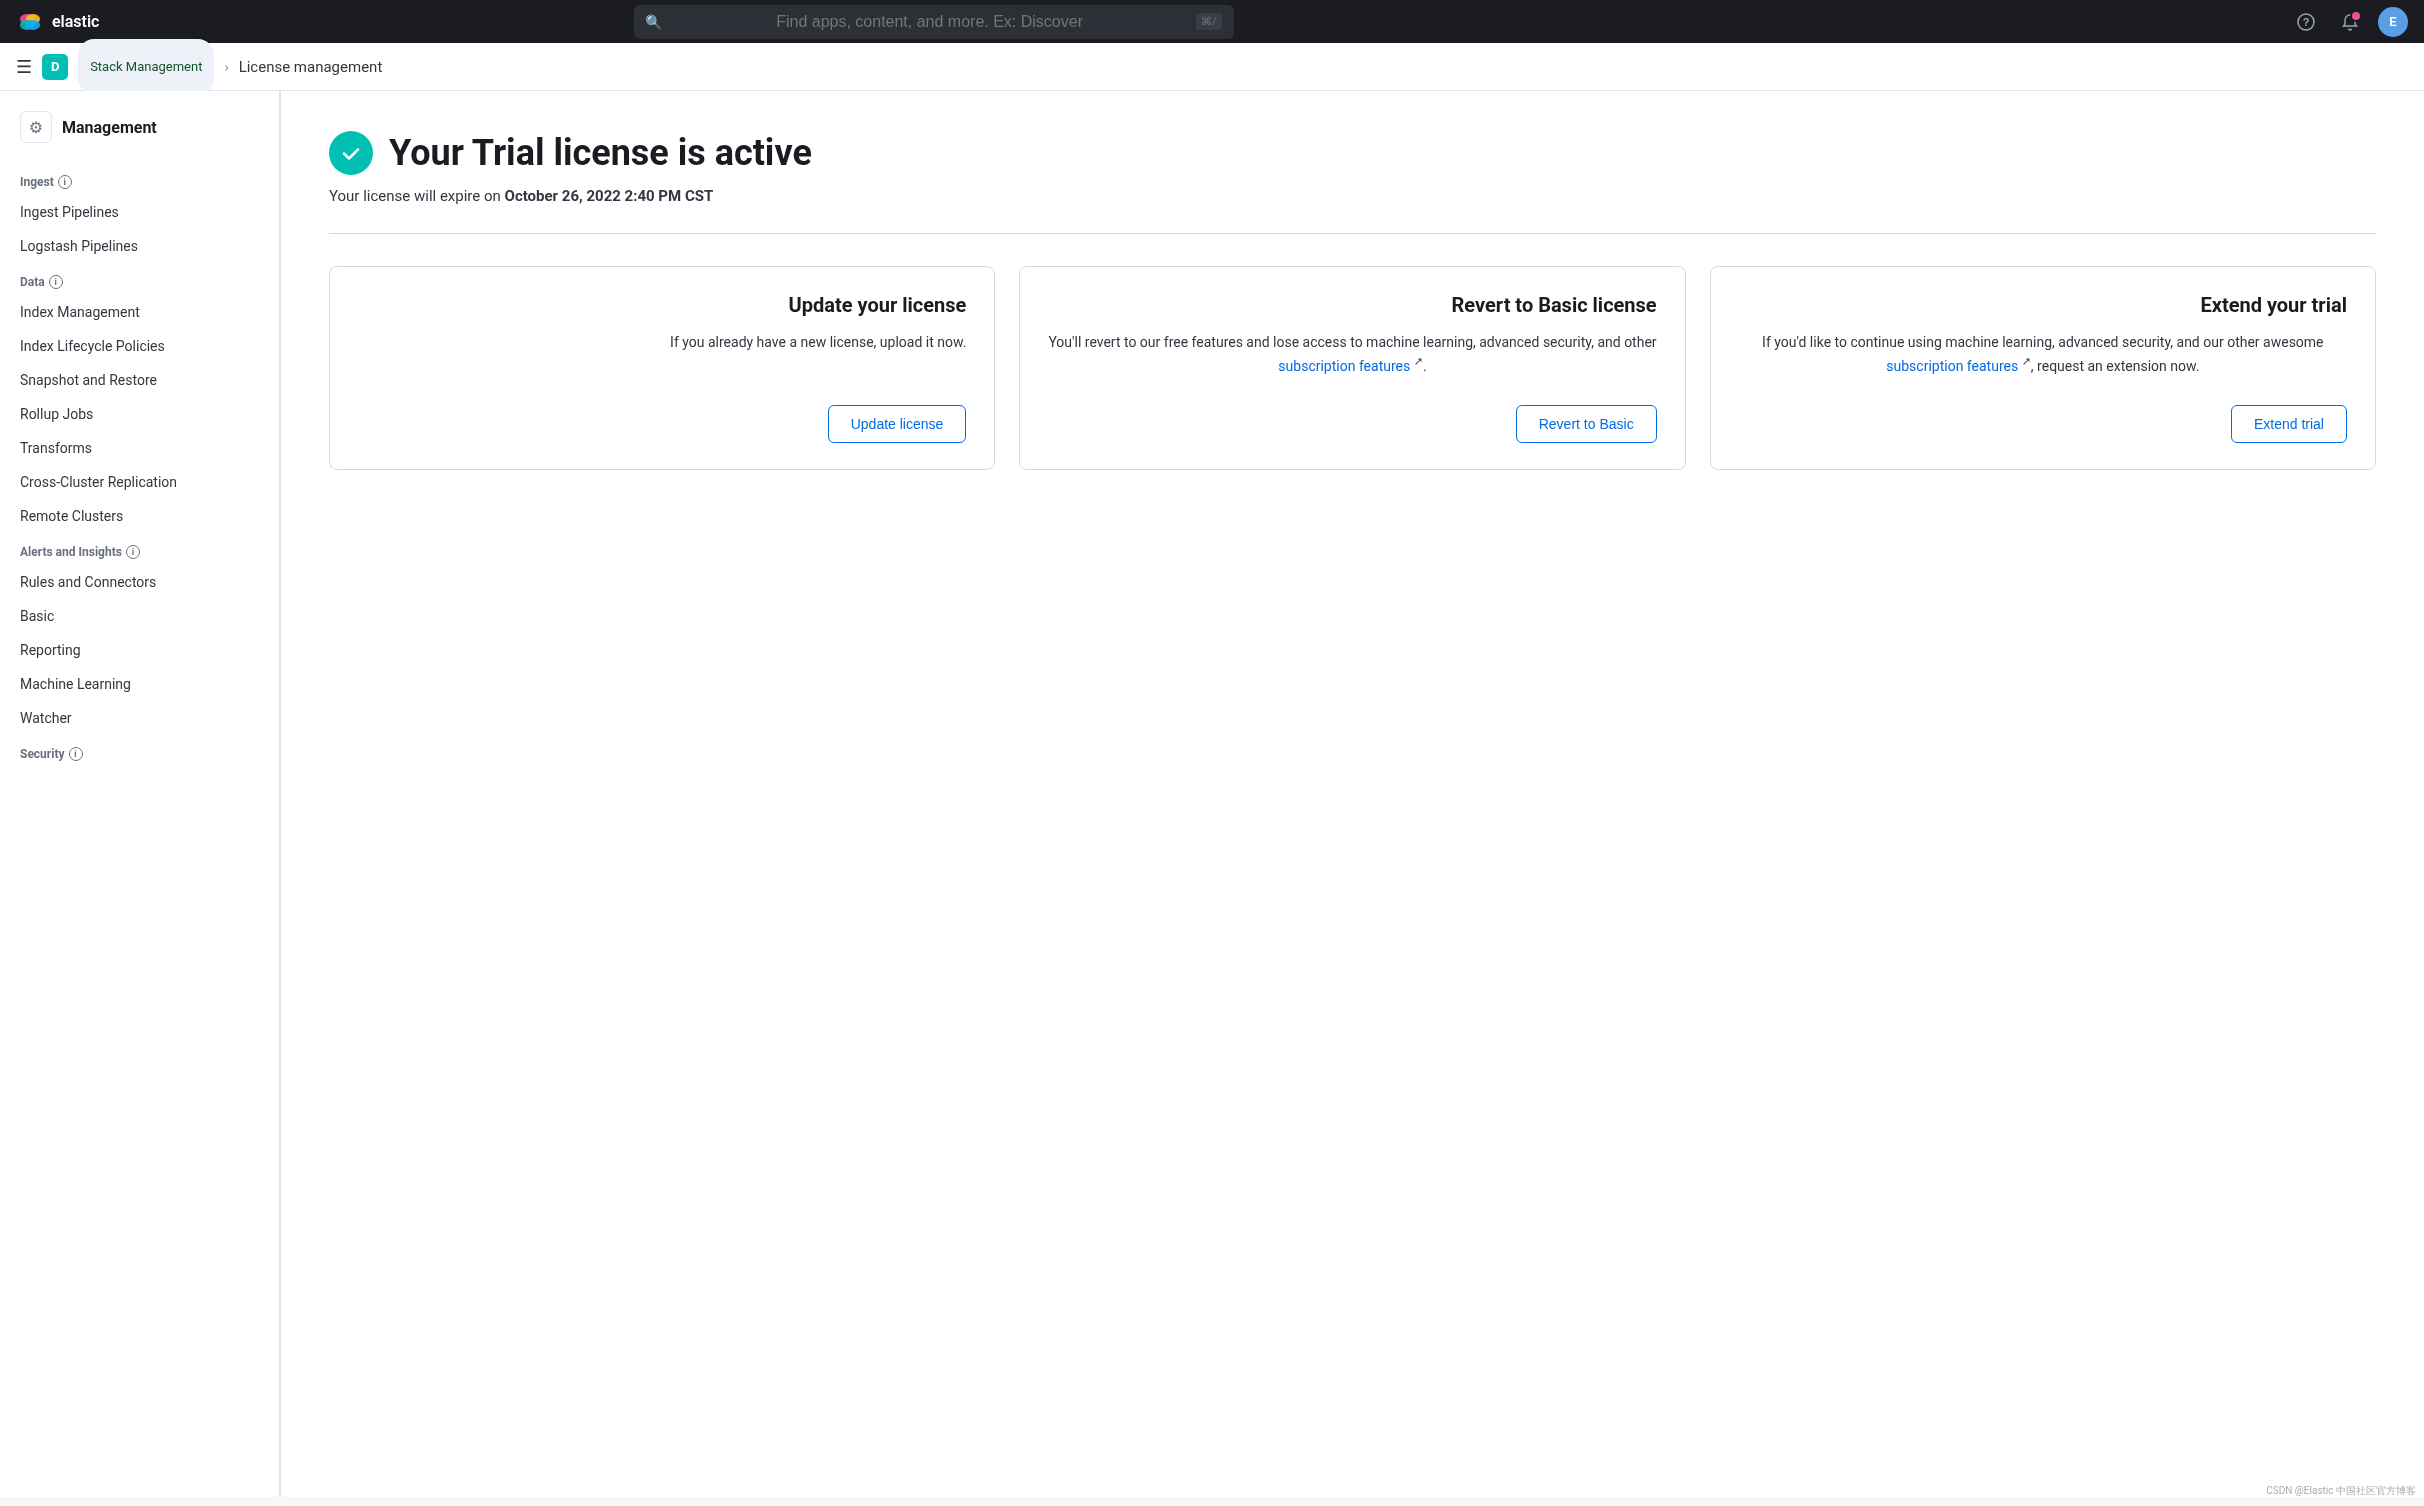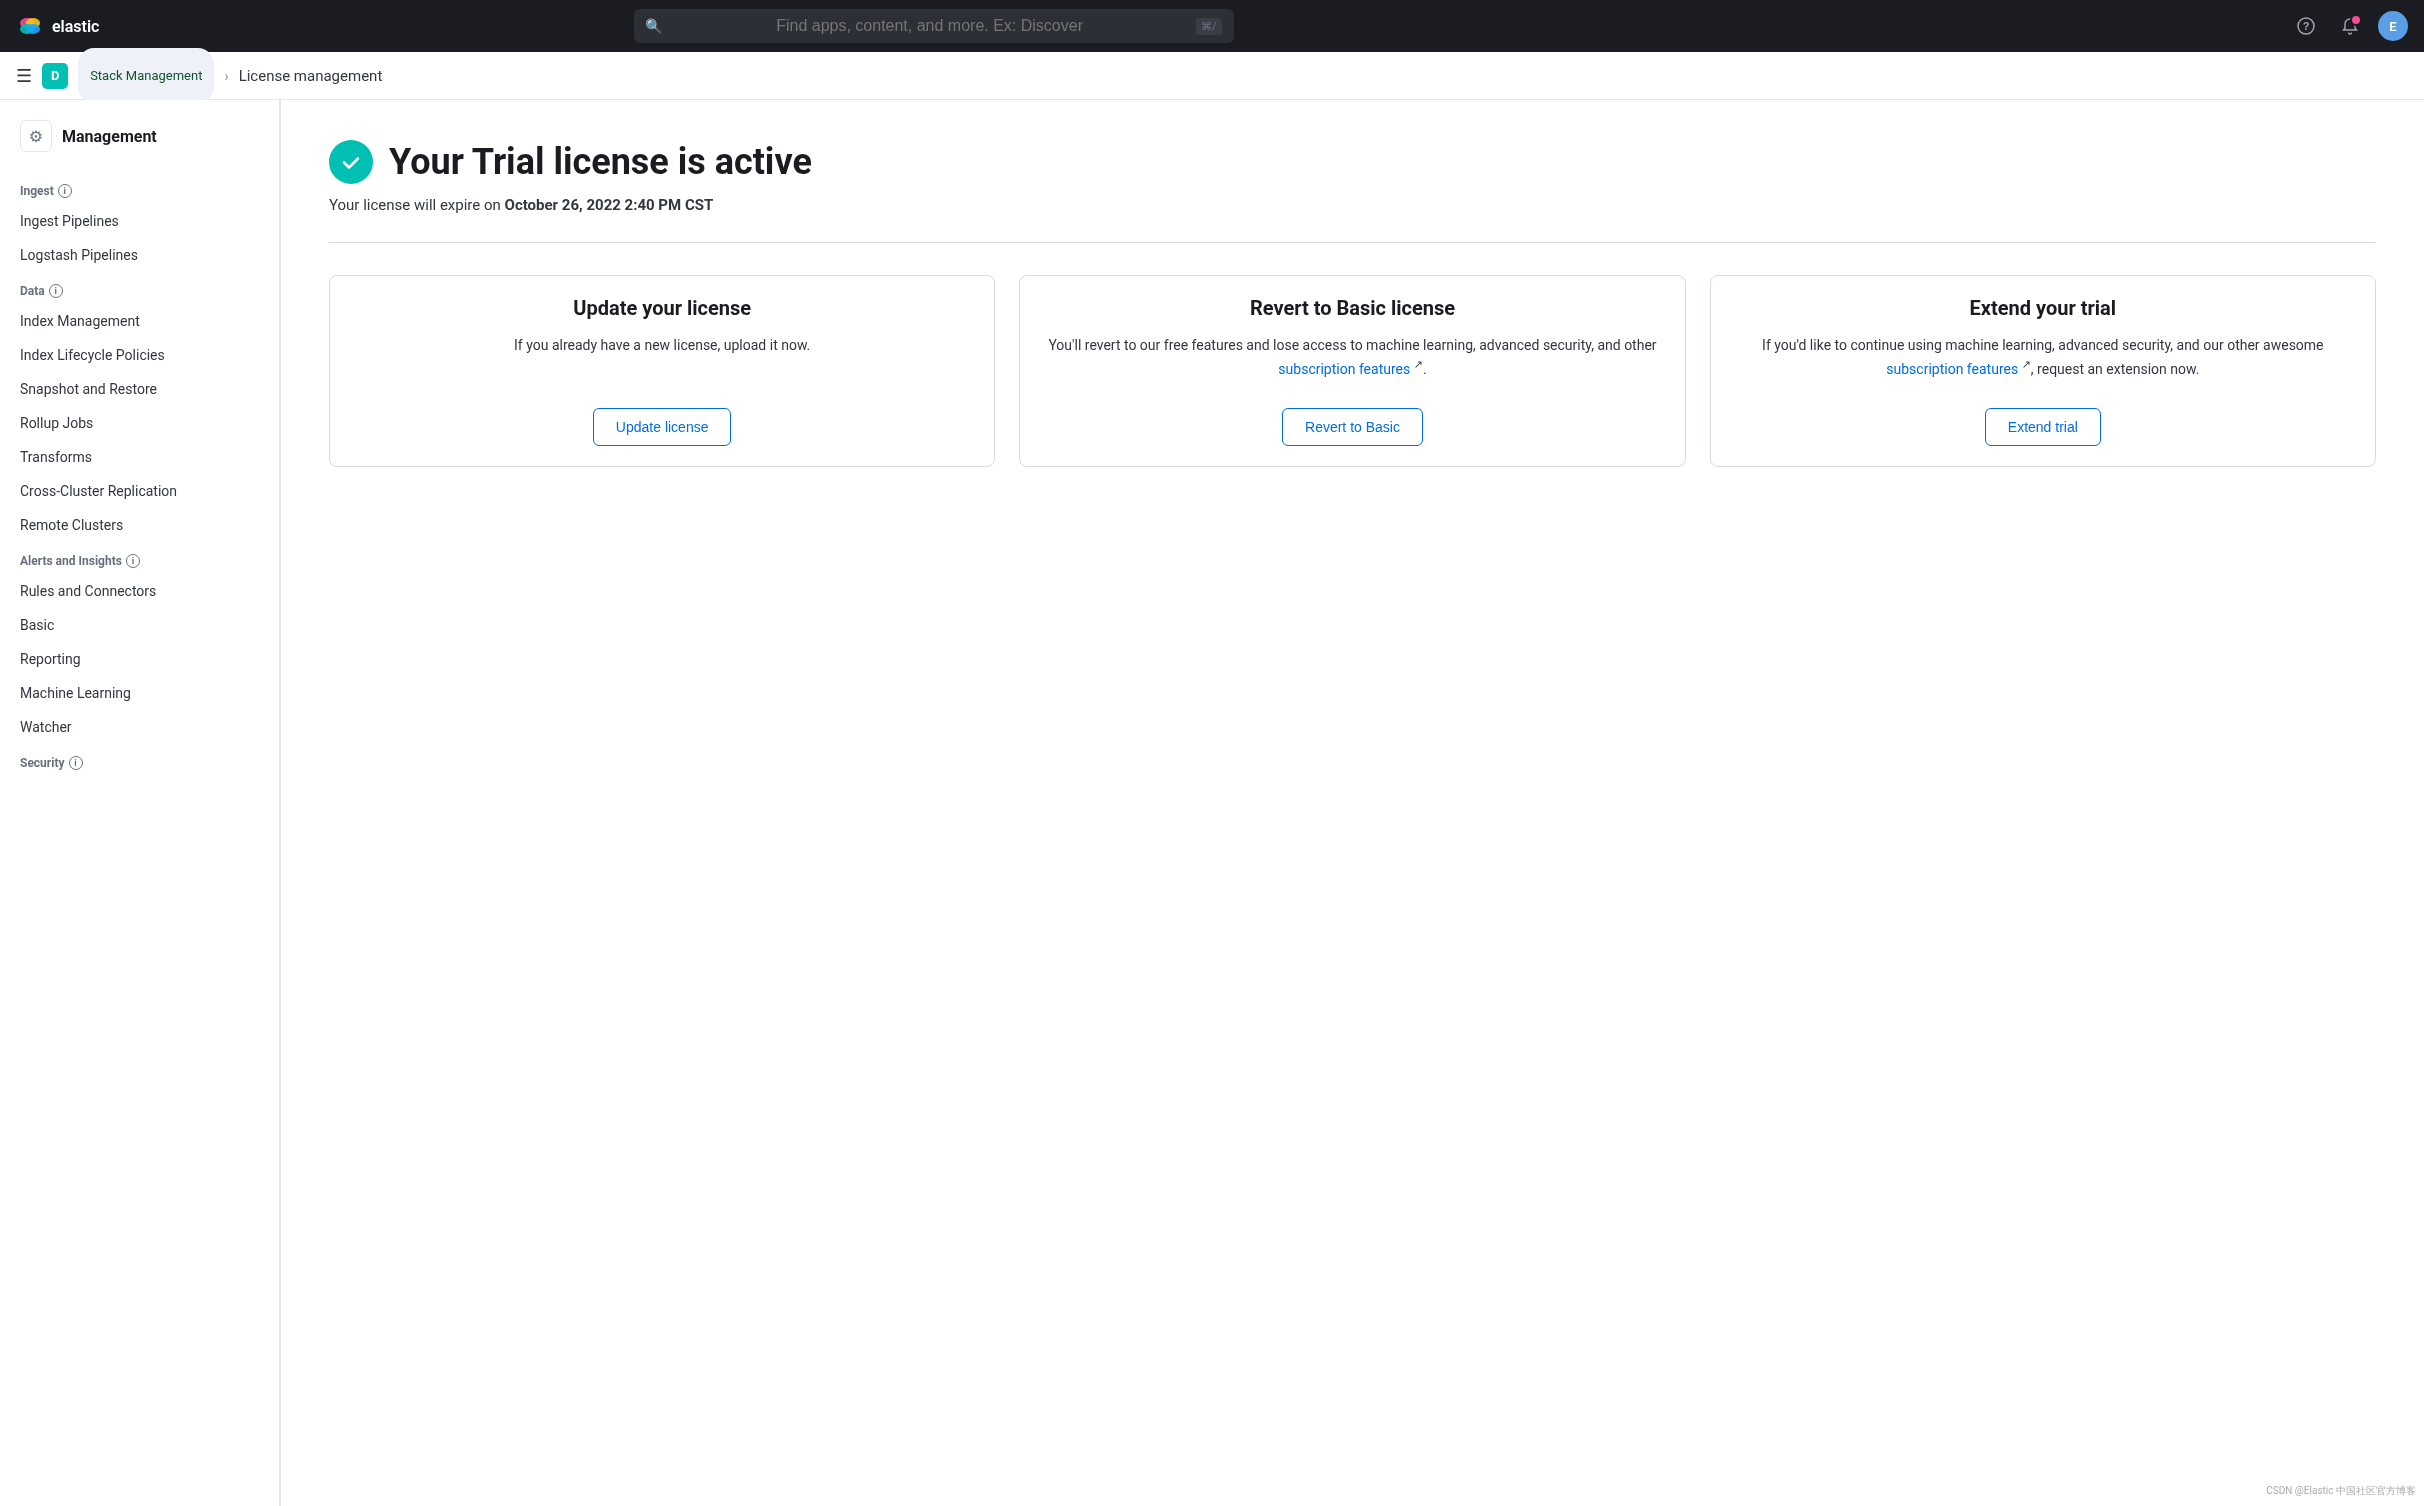--- a/index.html
+++ b/index.html
@@ -1,21 +1,21 @@
 <!DOCTYPE html>
 <html><head>
   <meta charset="utf-8">
   <style>
     * { box-sizing: border-box; margin: 0; padding: 0; }
     body { font-family: -apple-system, BlinkMacSystemFont, 'Segoe UI', Roboto, sans-serif; background: #f5f7fa; color: #1a1c21; }
 
     
     .top-nav {
       background: #1a1c21;
-      height: 52px;
+      height: 43px;
       display: flex;
       align-items: center;
       padding: 0 16px;
       gap: 12px;
     }
     .nav-logo {
       display: flex;
       align-items: center;
       gap: 8px;
       color: #fff;
@@ -255,24 +255,24 @@
 
     
     .cards-row {
       display: flex;
       gap: 24px;
     }
     .card {
       flex: 1;
       border: 1px solid #d3dae6;
       border-radius: 8px;
-      padding: 20px 28px;
+      padding: 26px 28px;
       display: flex;
       flex-direction: column;
-      align-items: center;
+      align-items: flex-end;
       text-align: center;
       background: #fff;
     }
     .card-title {
       font-size: 20px;
       font-weight: 700;
       color: #1a1c21;
       margin-bottom: 14px;
     }
     .card-desc {

